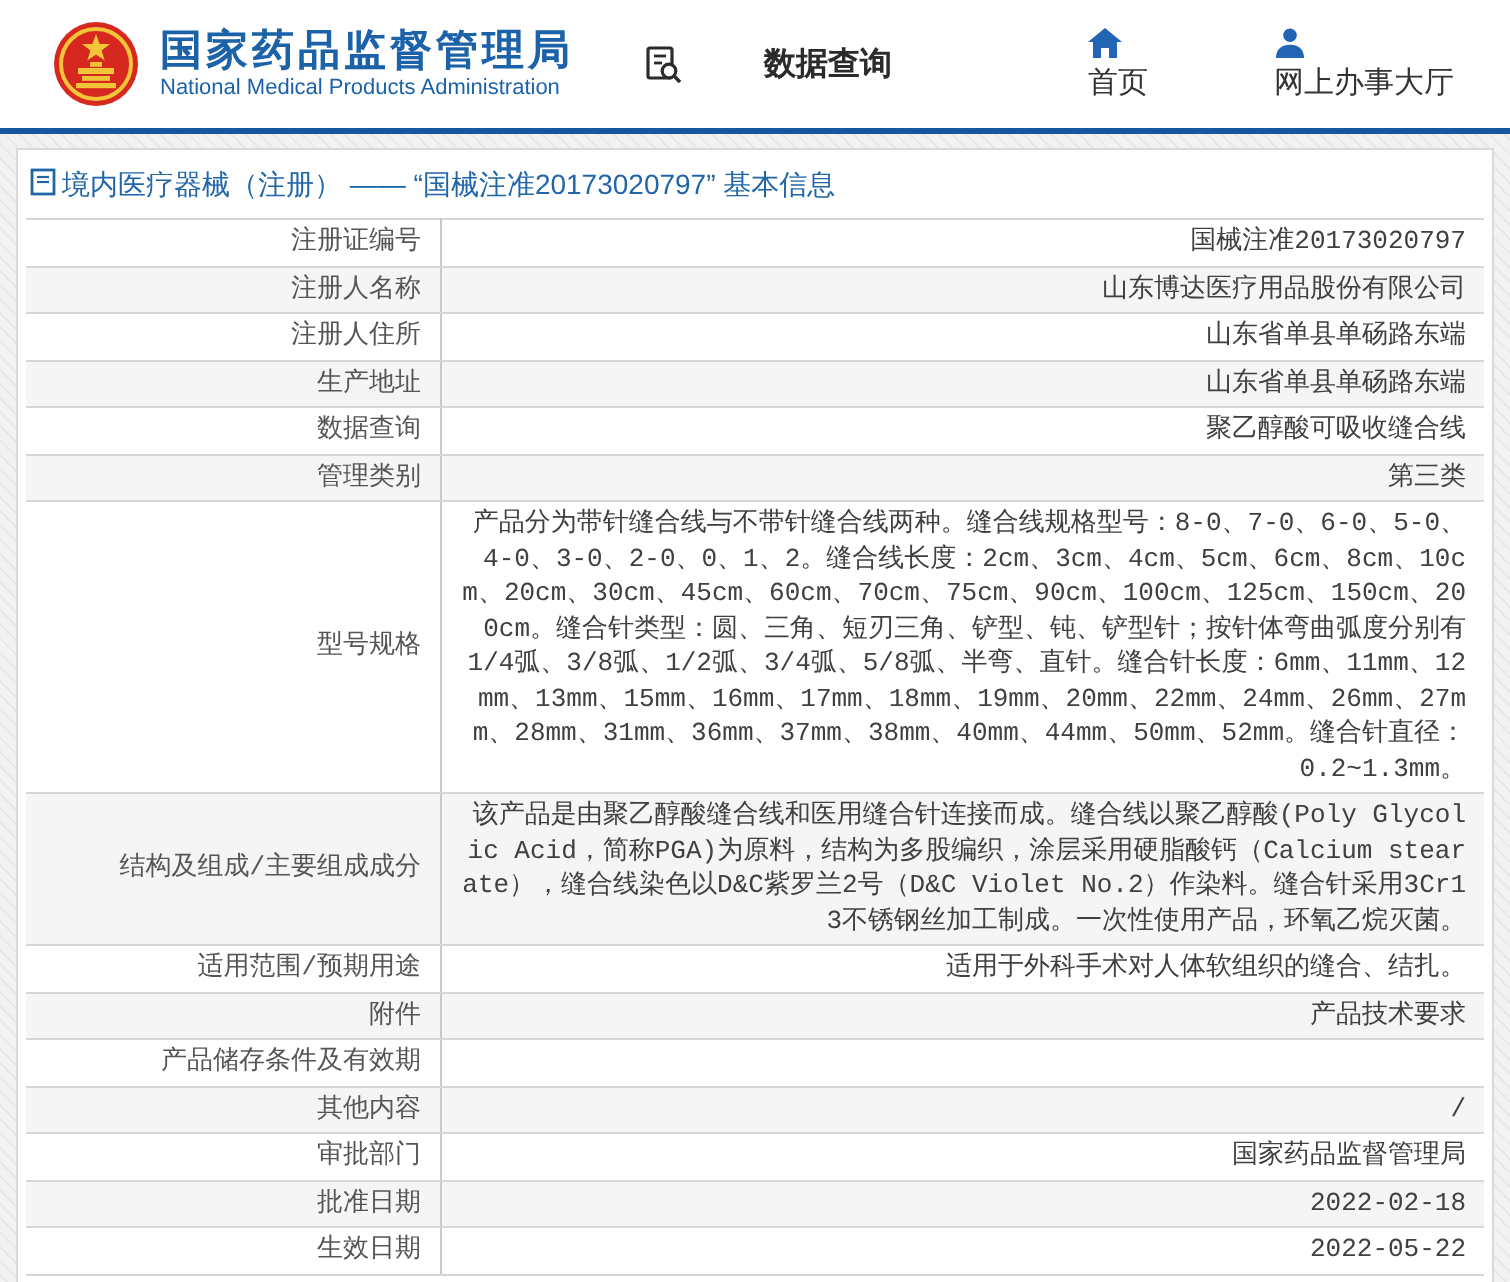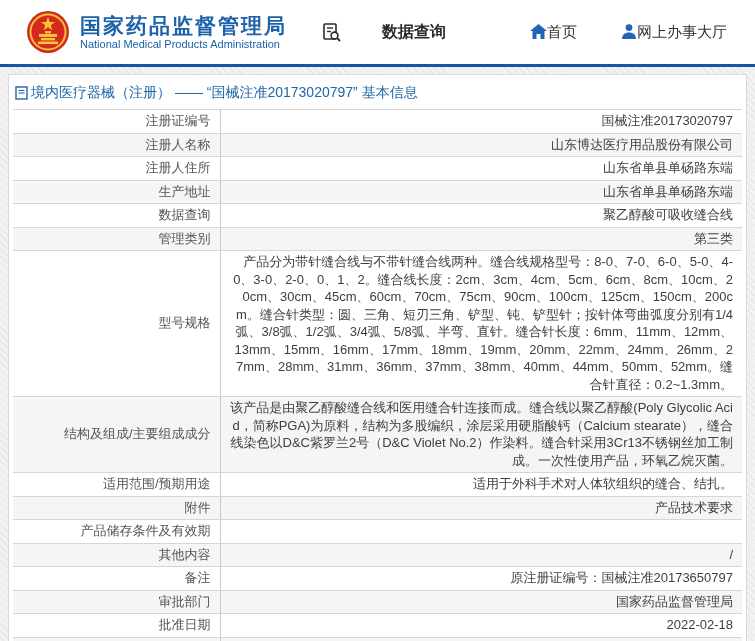--- a/index.html
+++ b/index.html
@@ -26,54 +26,55 @@
   .logo-sub { color:#1b62a9; font-size:11px; line-height:13px; }
 
   .data-query {
     display:flex; align-items:center; margin-left:34px;
     font-size:16px; color:#2b2b2b; font-weight:600; cursor:pointer;gap:36px;
   }
   .data-query svg { margin-right:4px; }
 
   .header-spacer { flex:1; }
   .nav-item {
-    display:flex; flex-direction:row; align-items:flex-end;
-    margin-left:44px; cursor:pointer;
+    display:flex; flex-direction:column; align-items:flex-start;
+    margin-left:63px; cursor:pointer;
   }
   .nav-item svg { margin-bottom:3px; }
   .nav-label { font-size:15px; color:#333; }
 
   
   .panel {
     margin:7px 8px 0 8px;
     background:#fff;
     border:1px solid #d9d9d9;
     padding-bottom:3px;
   }
   .breadcrumb {
     padding:9px 6px 7px 6px;
     font-size:14px; color:#2066a8;
-    display:flex; align-items:center;
+    display:flex; 
   }
   .breadcrumb svg { margin-right:3px; flex:0 0 auto; }
 
   table.info {
     width:calc(100% - 8px);
     margin:0 4px;
     border-collapse:collapse;
     table-layout:fixed;
   }
   table.info tr:nth-child(even) { background:#f5f5f5; }
   table.info tr:first-child td { border-top:1px solid #d6d6d6; }
   table.info td {
     border-bottom:1px solid #d6d6d6;
     font-size:13px; line-height:17.5px;
     padding:2px 9px 3px 9px;
     vertical-align:middle;
     word-break:break-all;
+    font-family:Liberation Mono, monospace;
   }
   td.cell-label {
     width:207px; text-align:right; color:#555;
     border-right:1px solid #c9c9c9;
     padding-right:8px;
   }
   td.cell-value { color:#404040; text-align:right; }
 </style>
 </head>
 <body>
@@ -178,24 +179,20 @@
         </tr>
         <tr>
           <td class="cell-label"><span>产品储存条件及有效期</span></td>
           <td class="cell-value"><span></span></td>
         </tr>
         <tr>
           <td class="cell-label"><span>其他内容</span></td>
           <td class="cell-value"><span>/</span></td>
         </tr>
         <tr>
-          <td class="cell-label"><span>备注</span></td>
-          <td class="cell-value"><span>原注册证编号：国械注准20173650797</span></td>
-        </tr>
-        <tr>
           <td class="cell-label"><span>审批部门</span></td>
           <td class="cell-value"><span>国家药品监督管理局</span></td>
         </tr>
         <tr>
           <td class="cell-label"><span>批准日期</span></td>
           <td class="cell-value"><span>2022-02-18</span></td>
         </tr>
         <tr>
           <td class="cell-label"><span>生效日期</span></td>
           <td class="cell-value"><span>2022-05-22</span></td>

